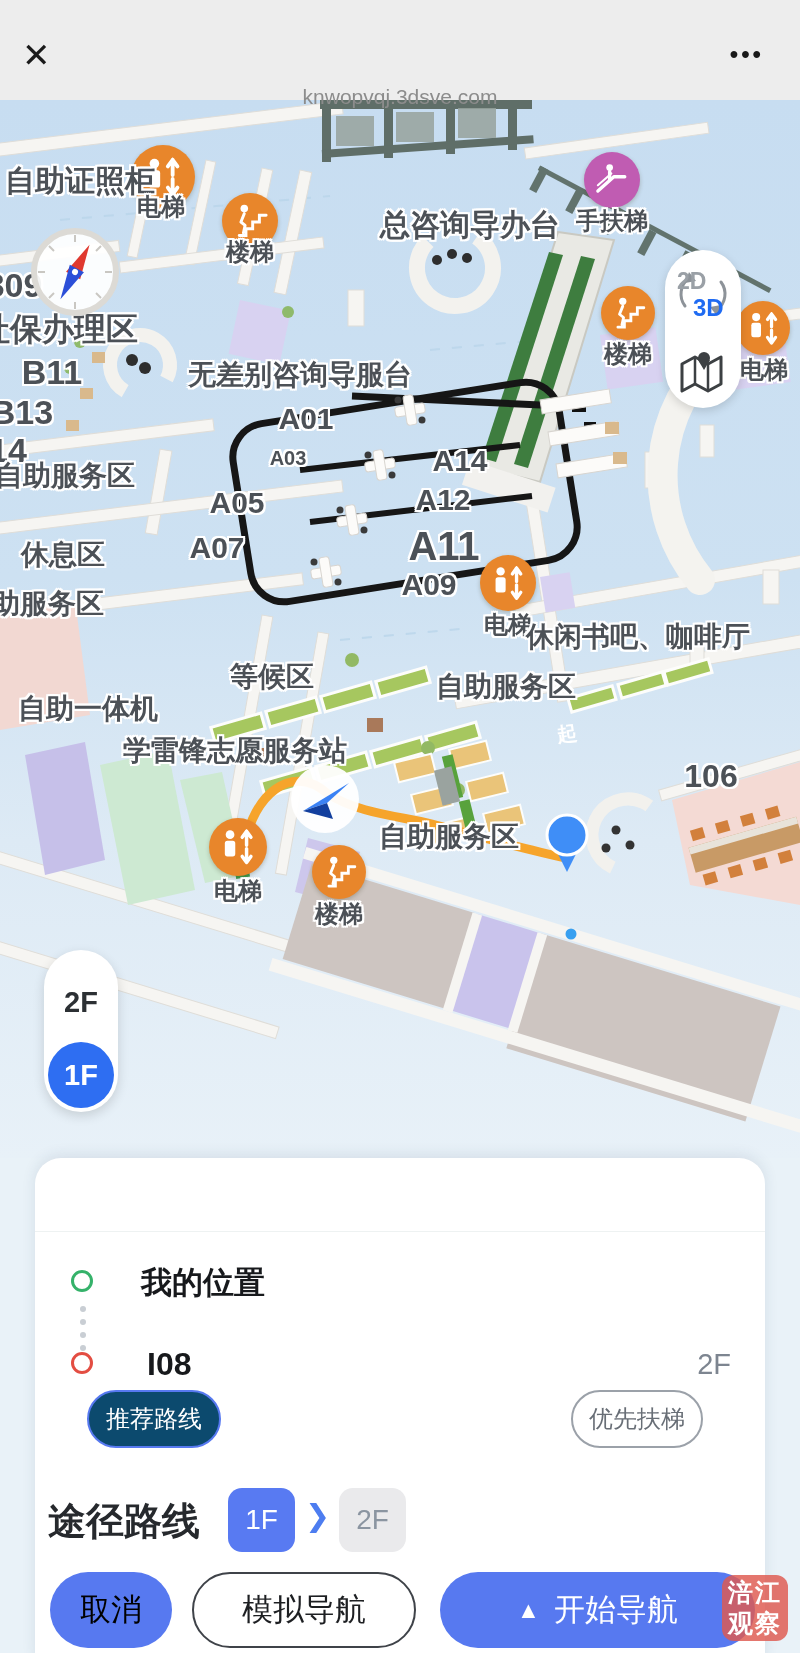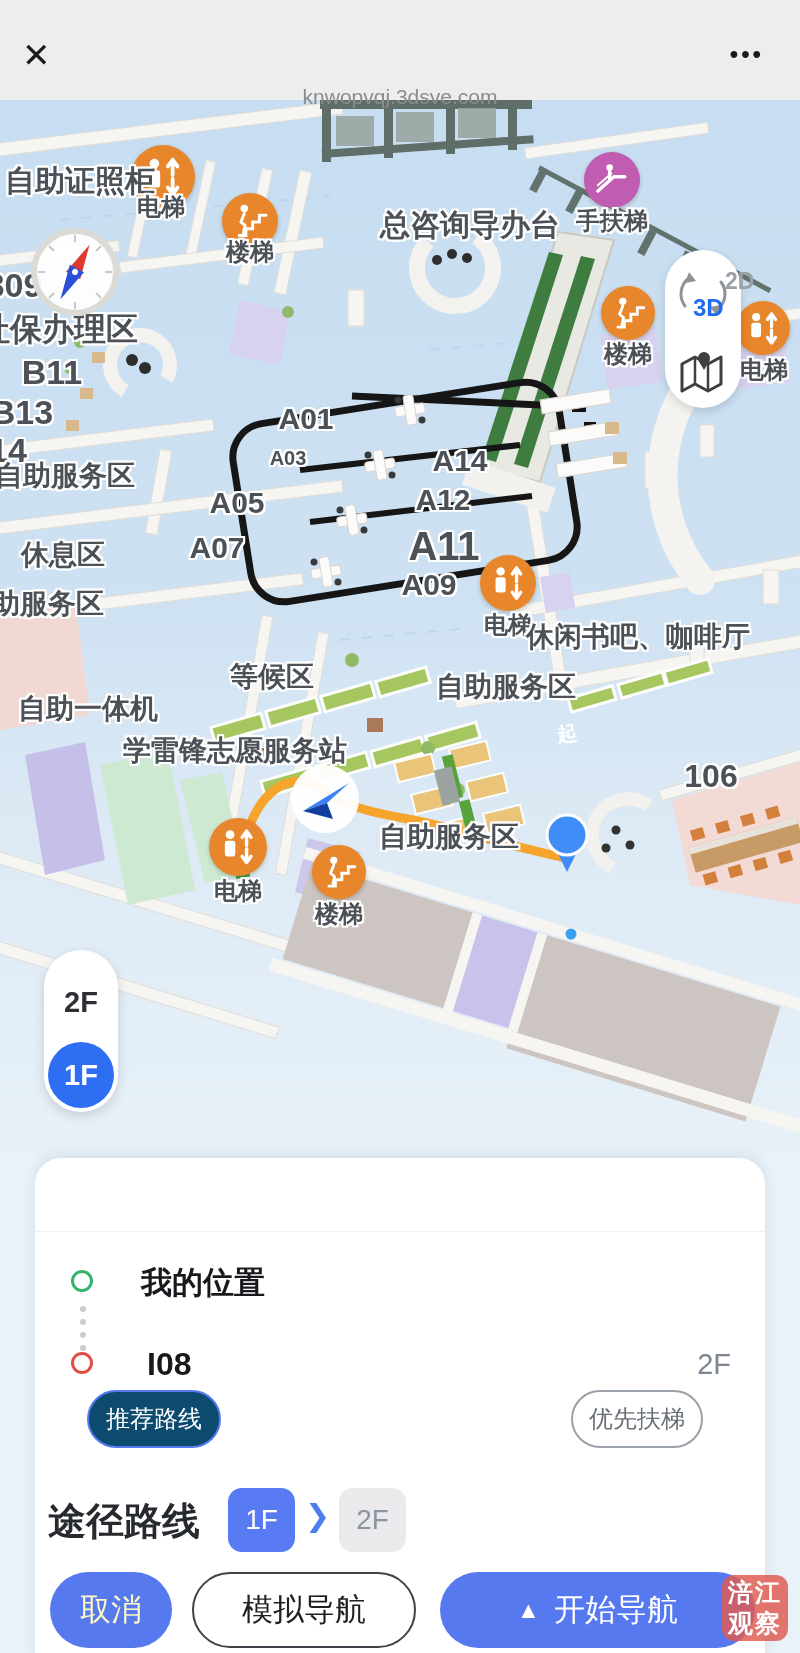--- a/index.html
+++ b/index.html
@@ -27,21 +27,21 @@
   .poi{position:absolute;transform:translate(-50%,-50%);border-radius:50%;
        background:#e8862b;display:flex;align-items:center;justify-content:center;z-index:5;
        box-shadow:0 2px 4px rgba(60,50,20,.25);}
   .poi svg{width:72%;height:72%;}
   .poi.purple{background:#c05cb2;}
 
   .compass{position:absolute;left:30px;top:127px;z-index:7;}
 
   .view-toggle{position:absolute;left:665px;top:150px;width:76px;height:158px;background:#fff;
        border-radius:38px;box-shadow:0 3px 10px rgba(0,0,0,.15);z-index:8;text-align:center;cursor:pointer;}
-  .vt-2d{position:absolute;left:12px;top:18px;font-size:23px;font-weight:700;color:#9aa0a6;margin-left:48px;}
+  .vt-2d{position:absolute;left:12px;top:18px;font-size:23px;font-weight:700;color:#9aa0a6;}
   .vt-3d{position:absolute;left:28px;top:44px;font-size:24px;font-weight:800;color:#1f6bf2;text-align:center;}
   .vt-arrows{position:absolute;left:6px;top:12px;}
   .vt-map{position:absolute;left:12px;top:98px;}
 
   .nav-marker{position:absolute;left:287px;top:661px;z-index:9;}
 
   .floor-pill{position:absolute;left:44px;top:850px;width:74px;height:162px;background:#fff;
       border-radius:37px;box-shadow:0 4px 12px rgba(0,0,0,.14);z-index:10;}
   .floor-up{position:absolute;left:0;right:0;top:36px;text-align:center;font-size:29px;font-weight:600;color:#2c3034;cursor:pointer;}
   .floor-cur{position:absolute;left:4px;bottom:4px;width:66px;height:66px;border-radius:50%;background:#2e6ef2;
@@ -66,21 +66,21 @@
 
   .via-label{position:absolute;left:13px;top:338px;font-size:38px;font-weight:800;color:#26292d;}
   .via-badge{position:absolute;top:330px;width:67px;height:64px;border-radius:14px;display:flex;align-items:center;
       justify-content:center;font-size:28px;cursor:pointer;}
   .via-badge.b1{left:193px;background:#587af2;color:#fff;}
   .via-badge.b2{left:304px;background:#eaeaec;color:#8b95a1;}
   .via-chevron{position:absolute;left:270px;top:340px;font-size:30px;font-weight:800;color:#4d7df0;}
 
   .btn{position:absolute;top:414px;height:76px;border-radius:38px;display:flex;align-items:center;justify-content:center;
       font-size:31px;cursor:pointer;box-sizing:border-box;}
-  .btn-cancel{left:15px;width:122px;background:#5779f0;color:#fef9c3;}
+  .btn-cancel{left:15px;width:122px;background:#5779f0;color:#000000;}
   .btn-sim{left:157px;width:224px;background:#fff;border:2px solid #3f4349;color:#1d1f22;}
   .btn-start{left:405px;width:315px;background:#5779f0;color:#fff;}
   .btn-start .tri{font-size:23px;margin-right:14px;}
 
   .stamp{position:absolute;left:722px;top:1575px;width:66px;height:66px;border-radius:12px;
       background:rgba(223,90,80,.83);z-index:40;color:#fff;text-align:center;
       font-family:"DejaVu Serif","Liberation Serif",serif;font-weight:700;font-size:25px;line-height:31px;
       letter-spacing:2px;padding-top:2px;box-sizing:border-box;}
 </style>
 </head>
@@ -355,20 +355,21 @@
     <div class="mlbl" style="left:80px;top:81px;font-size:30px">自助证照柜</div>
     <div class="mlbl" style="left:161px;top:107px;font-size:24px">电梯</div>
     <div class="mlbl" style="left:250px;top:152px;font-size:24px">楼梯</div>
     <div class="mlbl" style="left:470px;top:125px;font-size:30px">总咨询导办台</div>
     <div class="mlbl" style="left:612px;top:121px;font-size:24px">手扶梯</div>
     <div class="mlbl" style="left:14px;top:185px;font-size:34px">309</div>
     <div class="mlbl" style="left:58px;top:230px;font-size:32px">社保办理区</div>
     <div class="mlbl" style="left:52px;top:272px;font-size:34px">B11</div>
     <div class="mlbl" style="left:22px;top:312px;font-size:34px">B13</div>
     <div class="mlbl" style="left:8px;top:350px;font-size:34px">14</div>
+    <div class="mlbl" style="left:300px;top:275px;font-size:28px">无差别咨询导服台</div>
     <div class="mlbl" style="left:306px;top:319px;font-size:30px">A01</div>
     <div class="mlbl" style="left:288px;top:358px;font-size:20px">A03</div>
     <div class="mlbl" style="left:237px;top:403px;font-size:30px">A05</div>
     <div class="mlbl" style="left:217px;top:448px;font-size:30px">A07</div>
     <div class="mlbl" style="left:460px;top:361px;font-size:30px">A14</div>
     <div class="mlbl" style="left:443px;top:400px;font-size:30px">A12</div>
     <div class="mlbl" style="left:444px;top:446px;font-size:40px">A11</div>
     <div class="mlbl" style="left:429px;top:485px;font-size:30px">A09</div>
     <div class="mlbl" style="left:65px;top:376px;font-size:28px">自助服务区</div>
     <div class="mlbl" style="left:63px;top:455px;font-size:28px">休息区</div>

